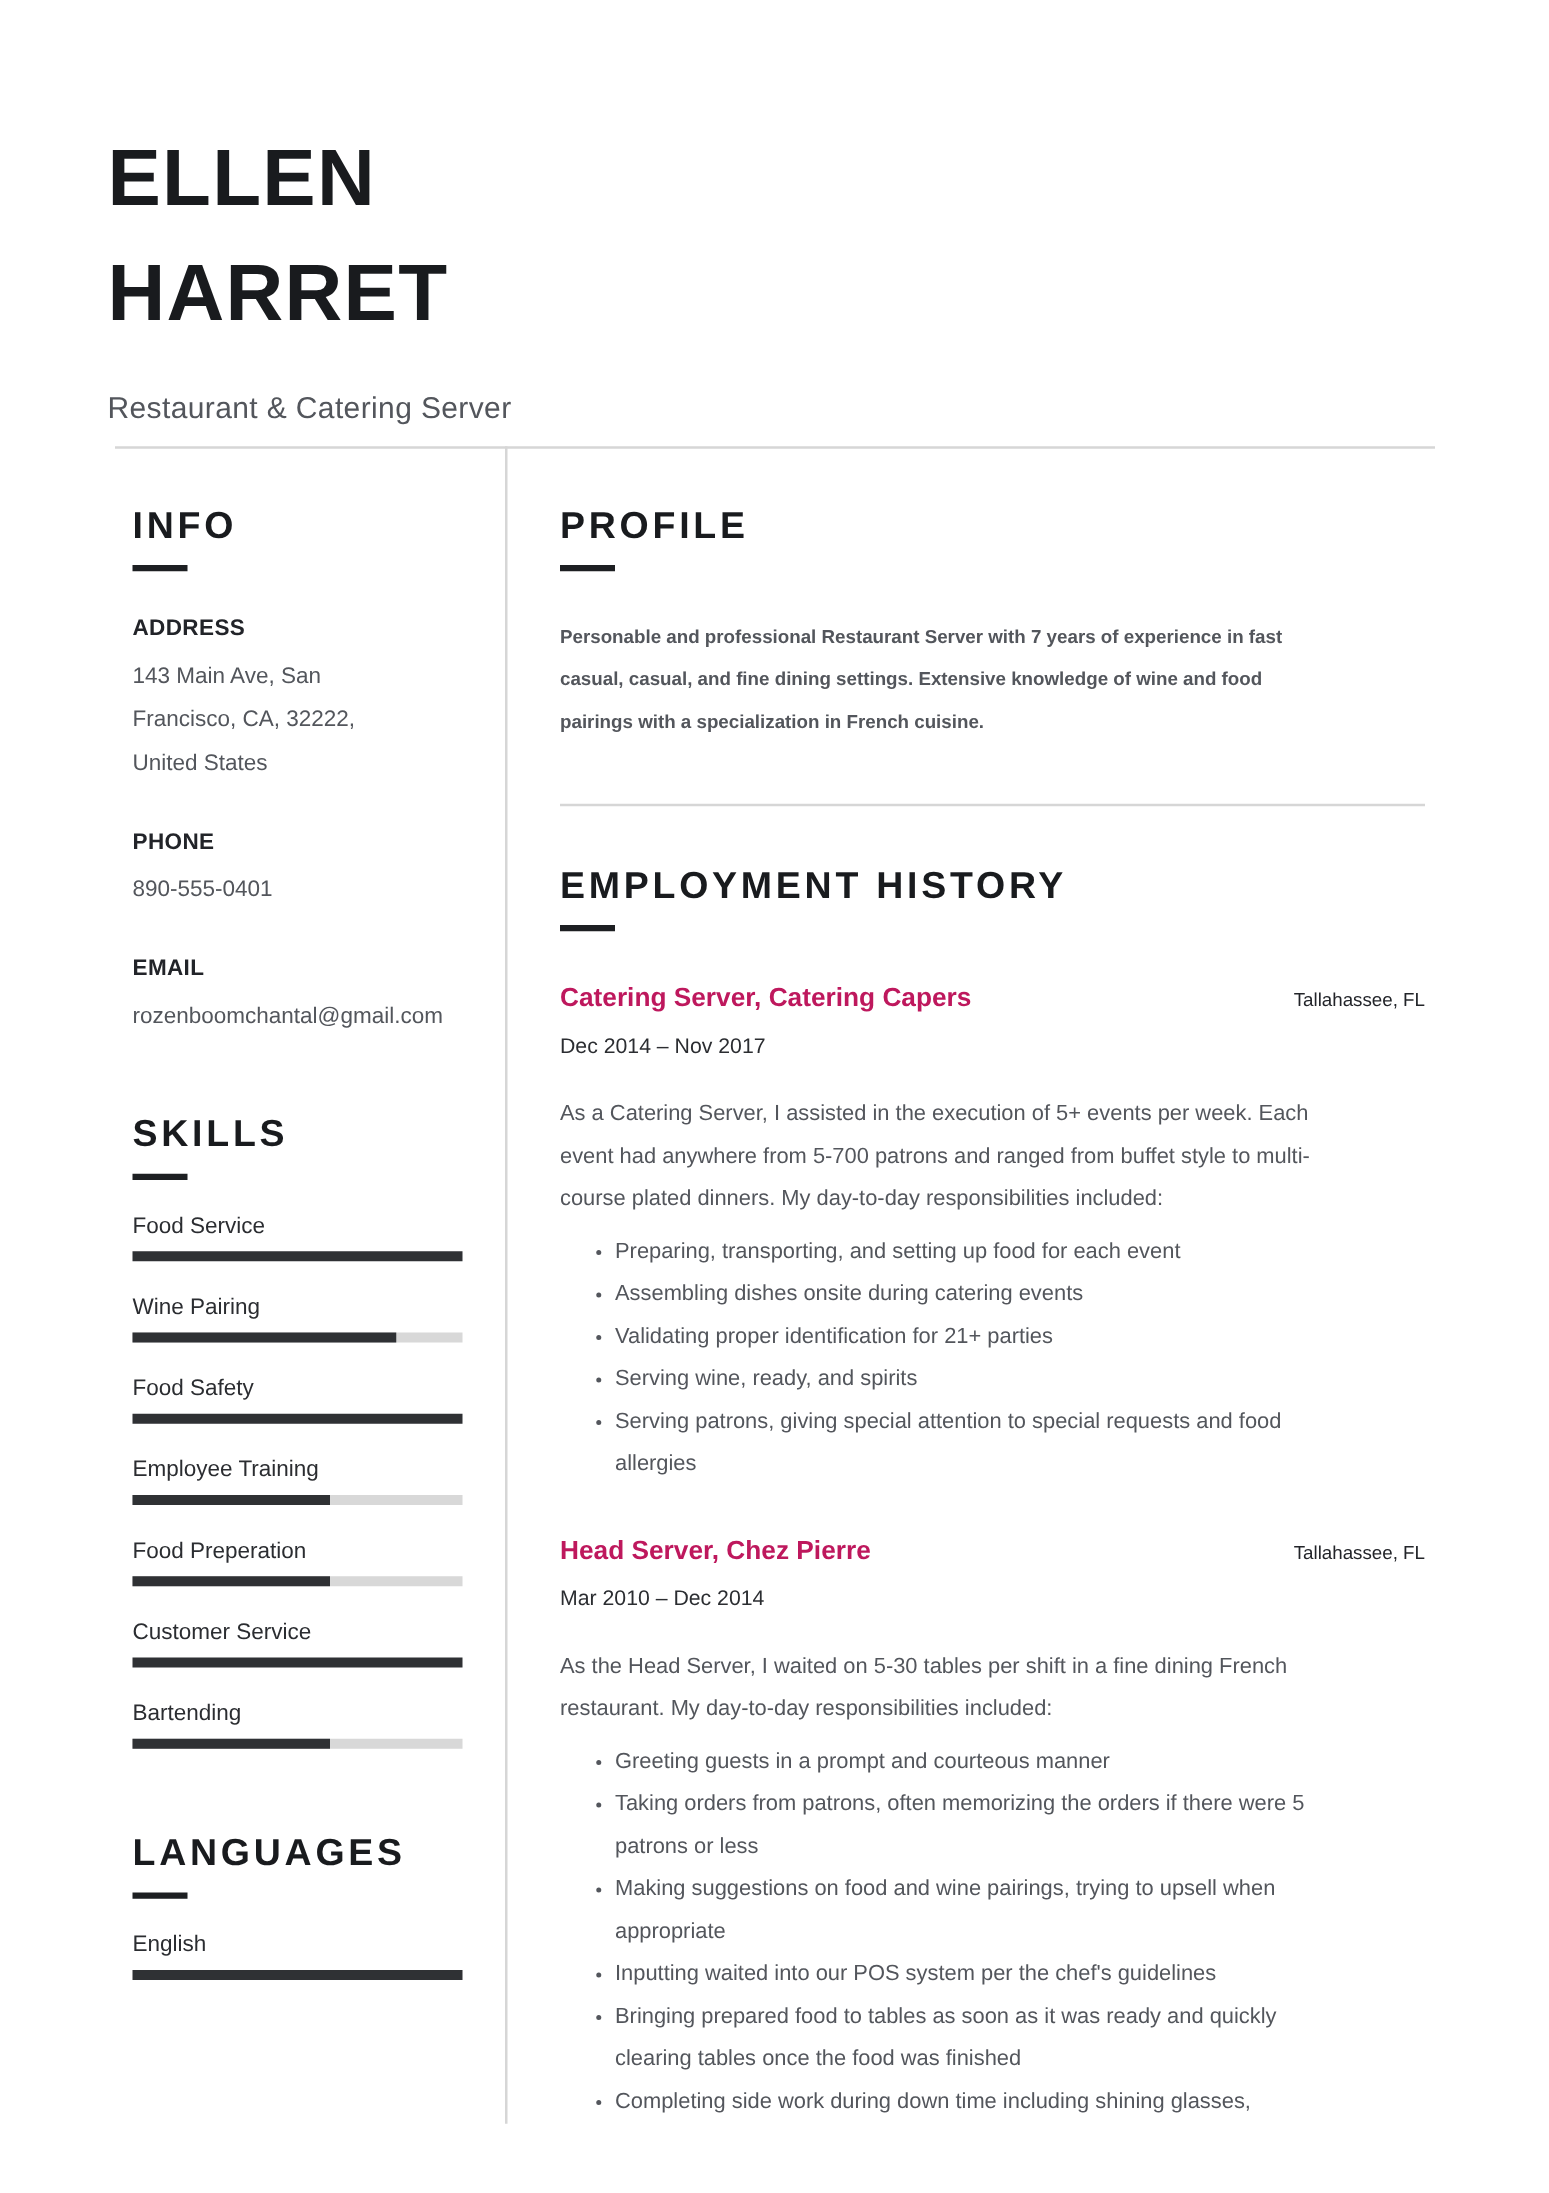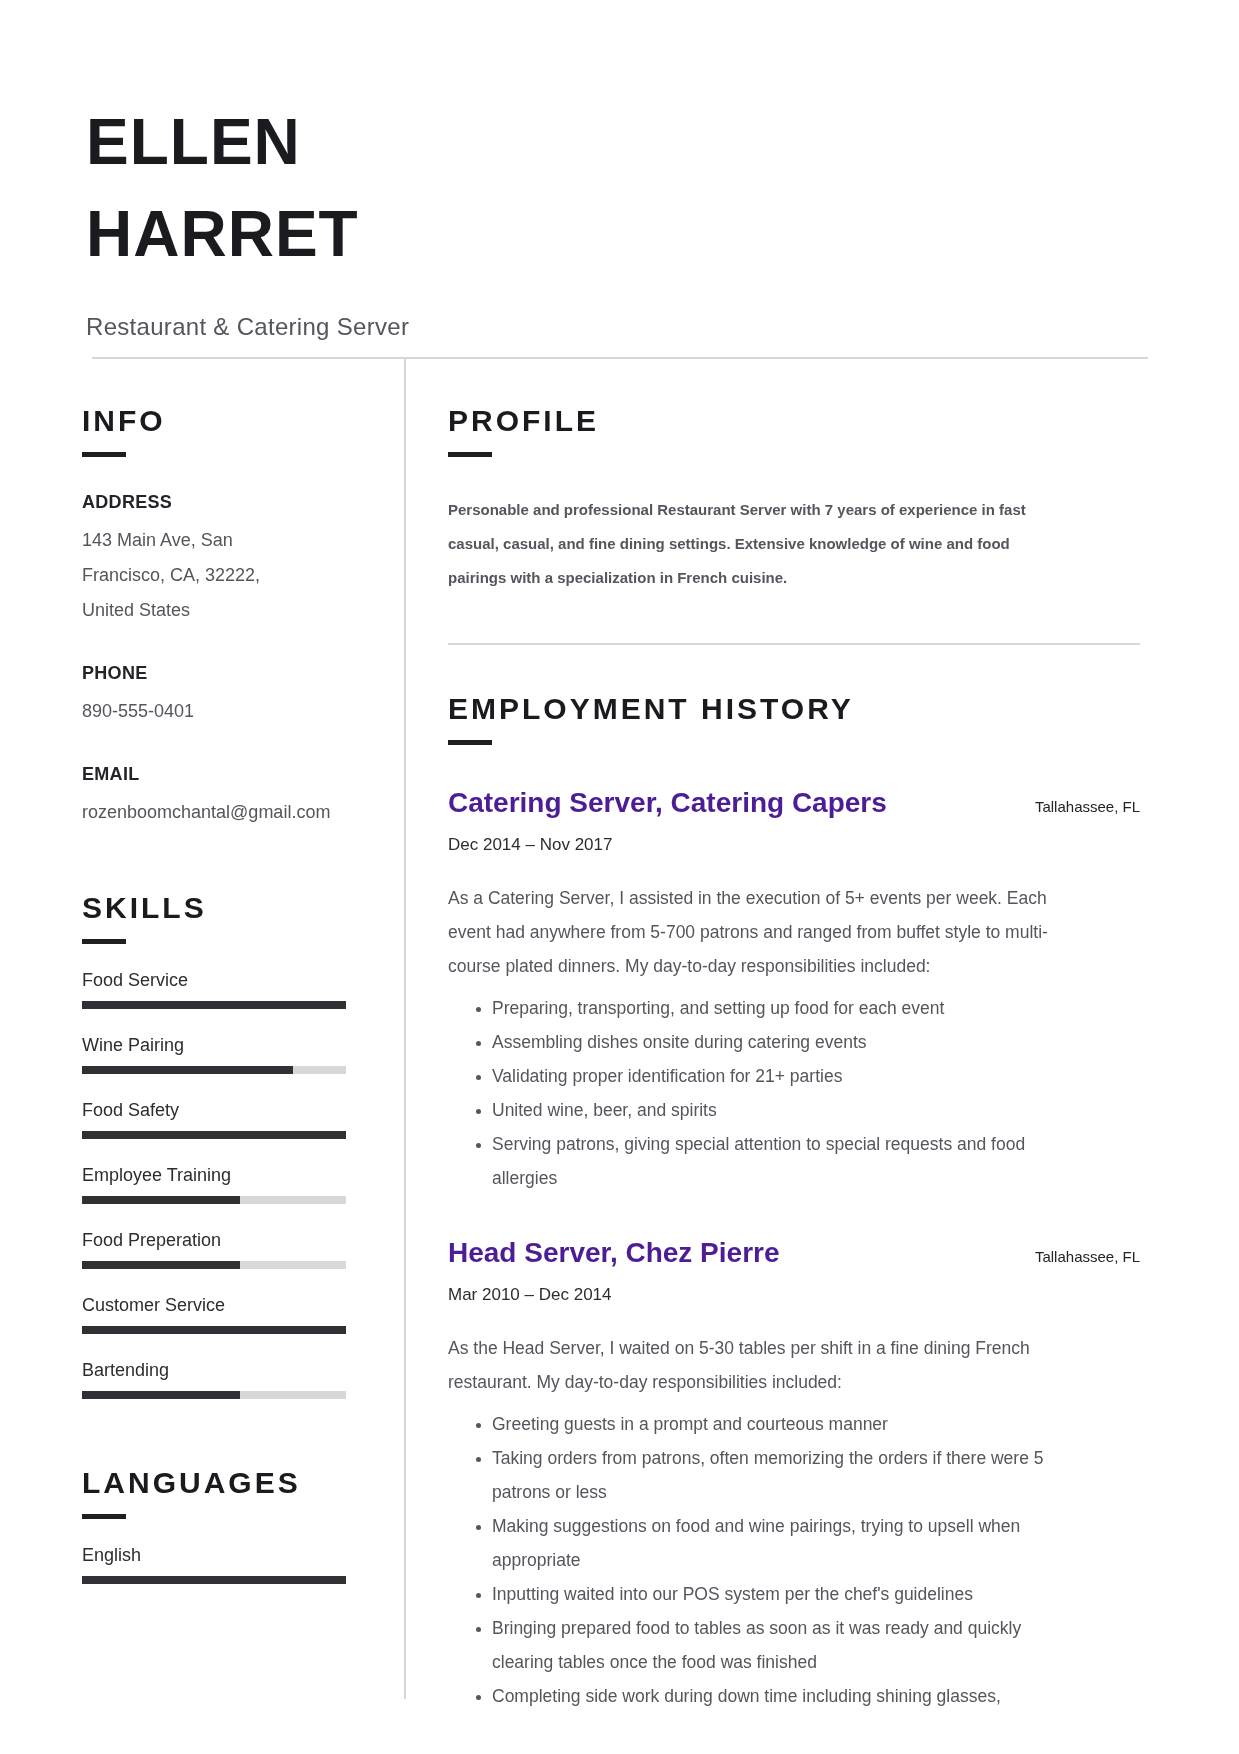--- a/index.html
+++ b/index.html
@@ -18,42 +18,42 @@
   .subtitle { margin-top:41px; font-size:24px; color:#53565c; letter-spacing:.3px; }
   
   .hr-top { position:absolute; left:92px; top:357px; width:1056px; height:2px; background:#d6d6d6; }
   .v-divider { position:absolute; left:404px; top:357px; width:2px; height:1342px; background:#d6d6d6; }
   
   .sec-heading {
     font-size:30px; font-weight:700; letter-spacing:3px; color:#191b1e; line-height:36px;
   }
   .heading-rule { width:44px; height:5px; background:#1d1f22; margin-top:13px; }
   
-  .sidebar { position:absolute; left:82px; top:357px; width:264px; }
+  .sidebar { position:absolute; left:106px; top:357px; width:264px; }
   .sidebar .sec-heading { margin-top:46px; }
   .info-field { margin-top:35px; }
   .field-label { font-size:18px; font-weight:700; color:#222429; letter-spacing:.3px; }
   .field-value { margin-top:10px; font-size:18px; color:#53565c; line-height:35px; }
   .address-value { max-width:206px; }
   .skills-block { margin-top:60px; }
   .skill { margin-top:26px; }
   .skill:first-of-type { margin-top:42px; }
   .skill-name { font-size:18px; color:#2b2d31; margin-bottom:10px; }
   .bar-track { width:100%; height:8px; background:#d8d8d8; }
   .bar-fill { height:8px; background:#2f3134; }
   .lang-block { margin-top:66px; }
   
   .main { position:absolute; left:448px; top:357px; width:692px; }
   .main .sec-heading { margin-top:46px; }
   .profile-text { margin-top:36px; max-width:600px; font-size:15px; line-height:34px; color:#53565c;font-weight:bold; }
   .section-divider { margin-top:48px; width:100%; height:2px; background:#d6d6d6; }
   .employment-heading { margin-top:50px; }
   .job { margin-top:42px; }
   .job-header { display:flex; justify-content:space-between; align-items:baseline; }
-  .job-title { font-size:28px; font-weight:700; color:#4c1d95;text-align:right; }
+  .job-title { font-size:21px; font-weight:700; color:#be185d;text-align:right; }
   .job-location { font-size:15px; color:#222429; }
   .job-dates { margin-top:16px; font-size:17px; color:#2b2d31; }
   .job-summary { margin-top:26px; max-width:600px; font-size:17.5px; line-height:34px; color:#53565c; }
   .job-bullets { margin-top:8px; max-width:600px; padding-left:44px; list-style:disc; }
   .job-bullets li { font-size:17.5px; line-height:34px; color:#53565c; }
   .job-bullets li::marker { color:#53565c; font-size:15px; }
 </style>
 </head>
 <body>
 
@@ -172,21 +172,21 @@
         <div class="job-header">
           <h3 class="job-title">Catering Server, Catering Capers</h3>
           <span class="job-location">Tallahassee, FL</span>
         </div>
         <div class="job-dates">Dec 2014 – Nov 2017</div>
         <p class="job-summary">As a Catering Server, I assisted in the execution of 5+ events per week. Each event had anywhere from 5-700 patrons and ranged from buffet style to multi-course plated dinners. My day-to-day responsibilities included:</p>
         <ul class="job-bullets">
           <li>Preparing, transporting, and setting up food for each event</li>
           <li>Assembling dishes onsite during catering events</li>
           <li>Validating proper identification for 21+ parties</li>
-          <li>United wine, beer, and spirits</li>
+          <li>Serving wine, ready, and spirits</li>
           <li>Serving patrons, giving special attention to special requests and food allergies</li>
         </ul>
       </article>
 
       <article class="job">
         <div class="job-header">
           <h3 class="job-title">Head Server, Chez Pierre</h3>
           <span class="job-location">Tallahassee, FL</span>
         </div>
         <div class="job-dates">Mar 2010 – Dec 2014</div>

